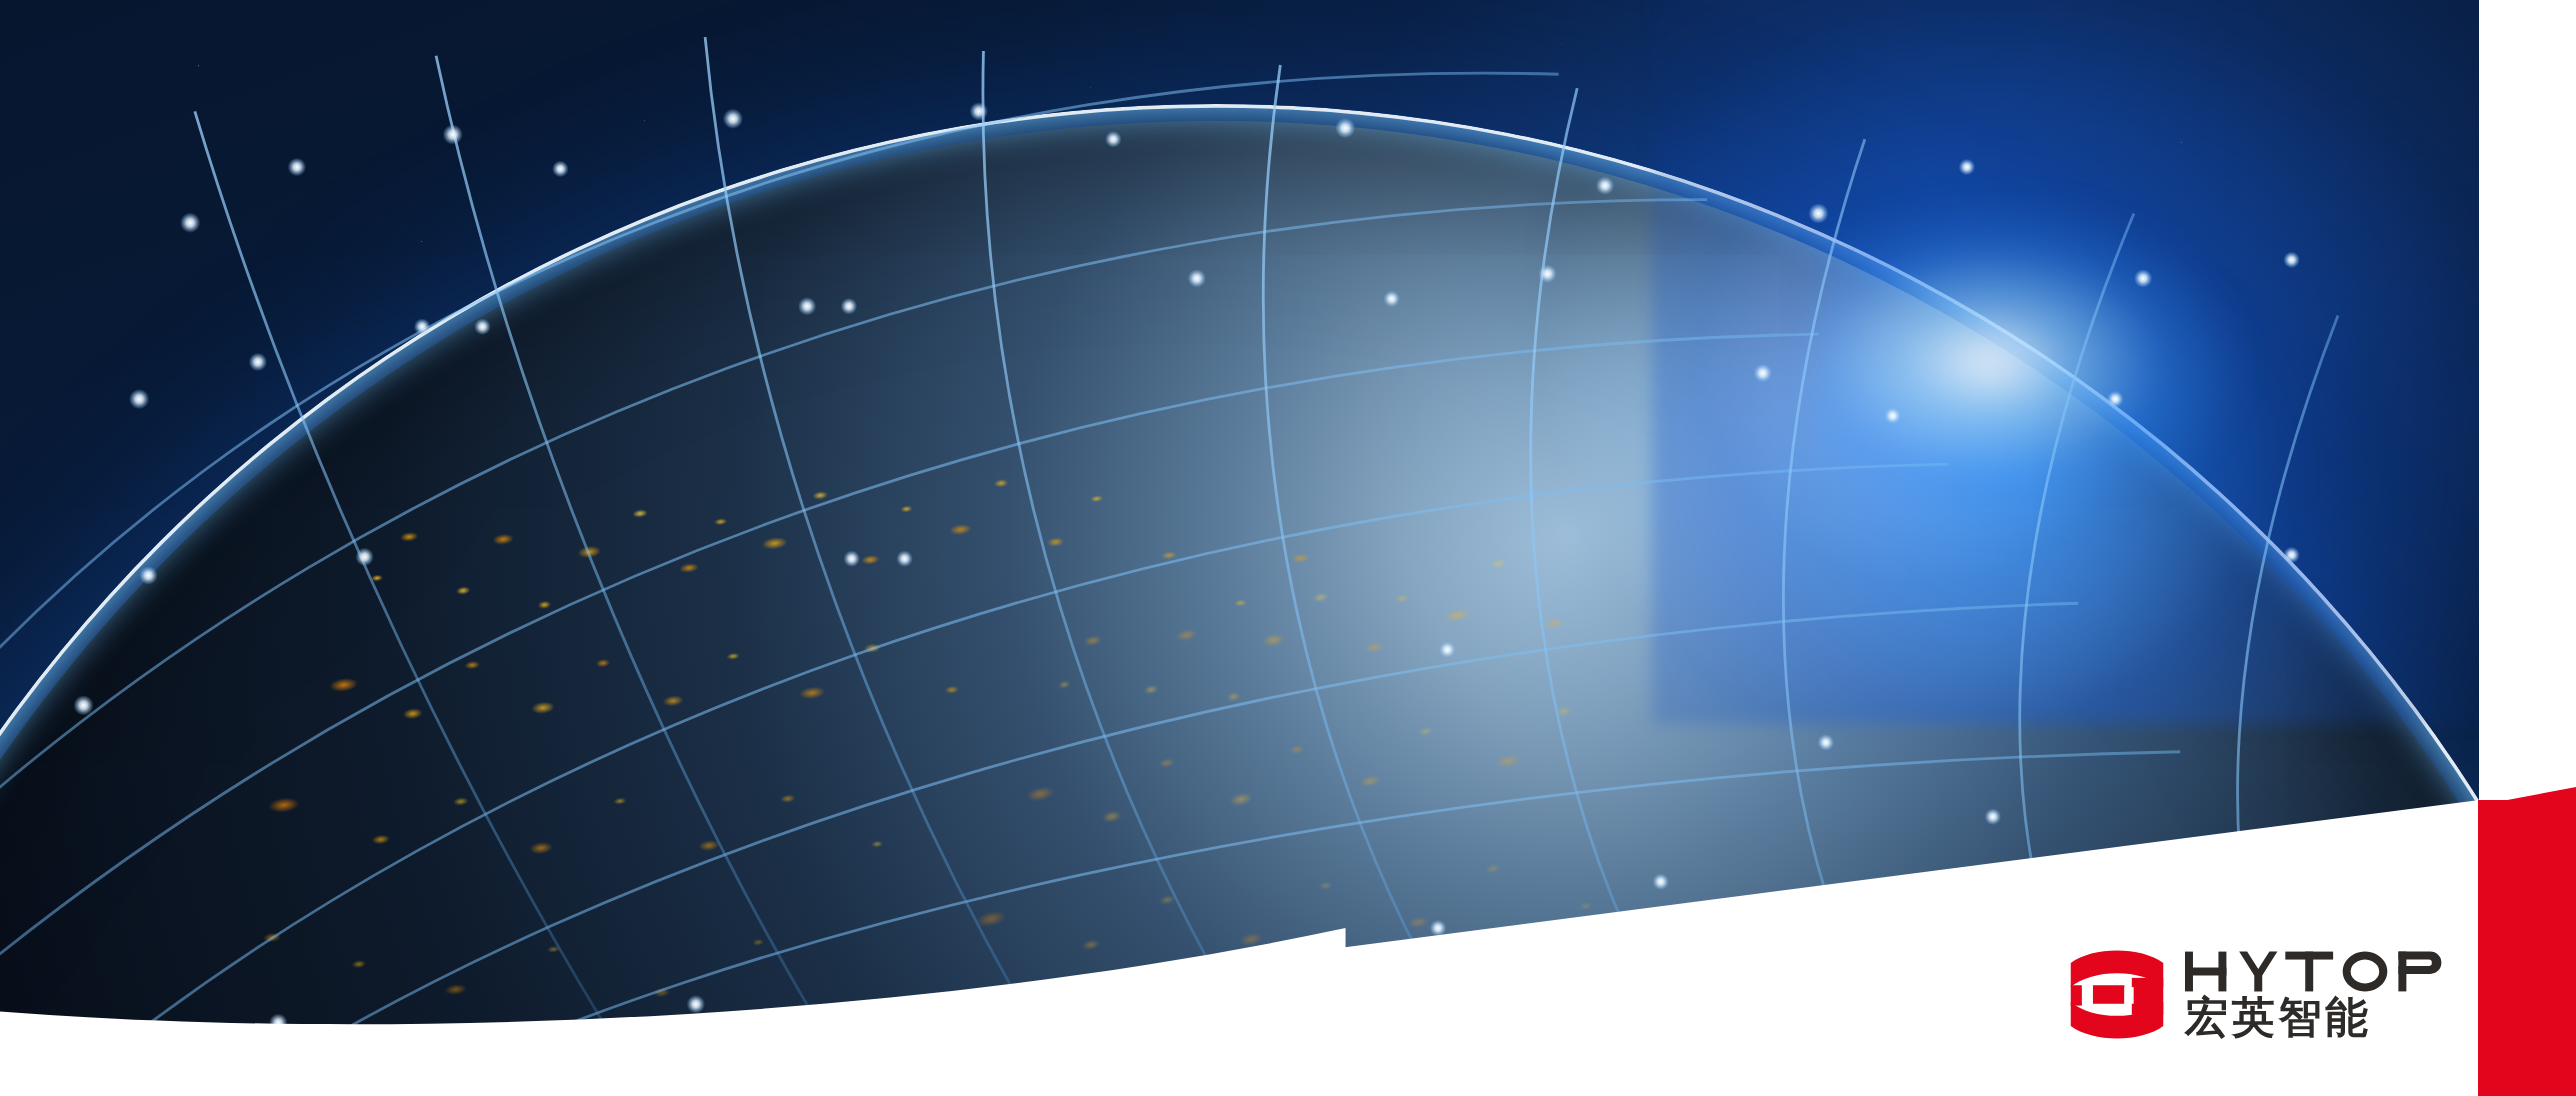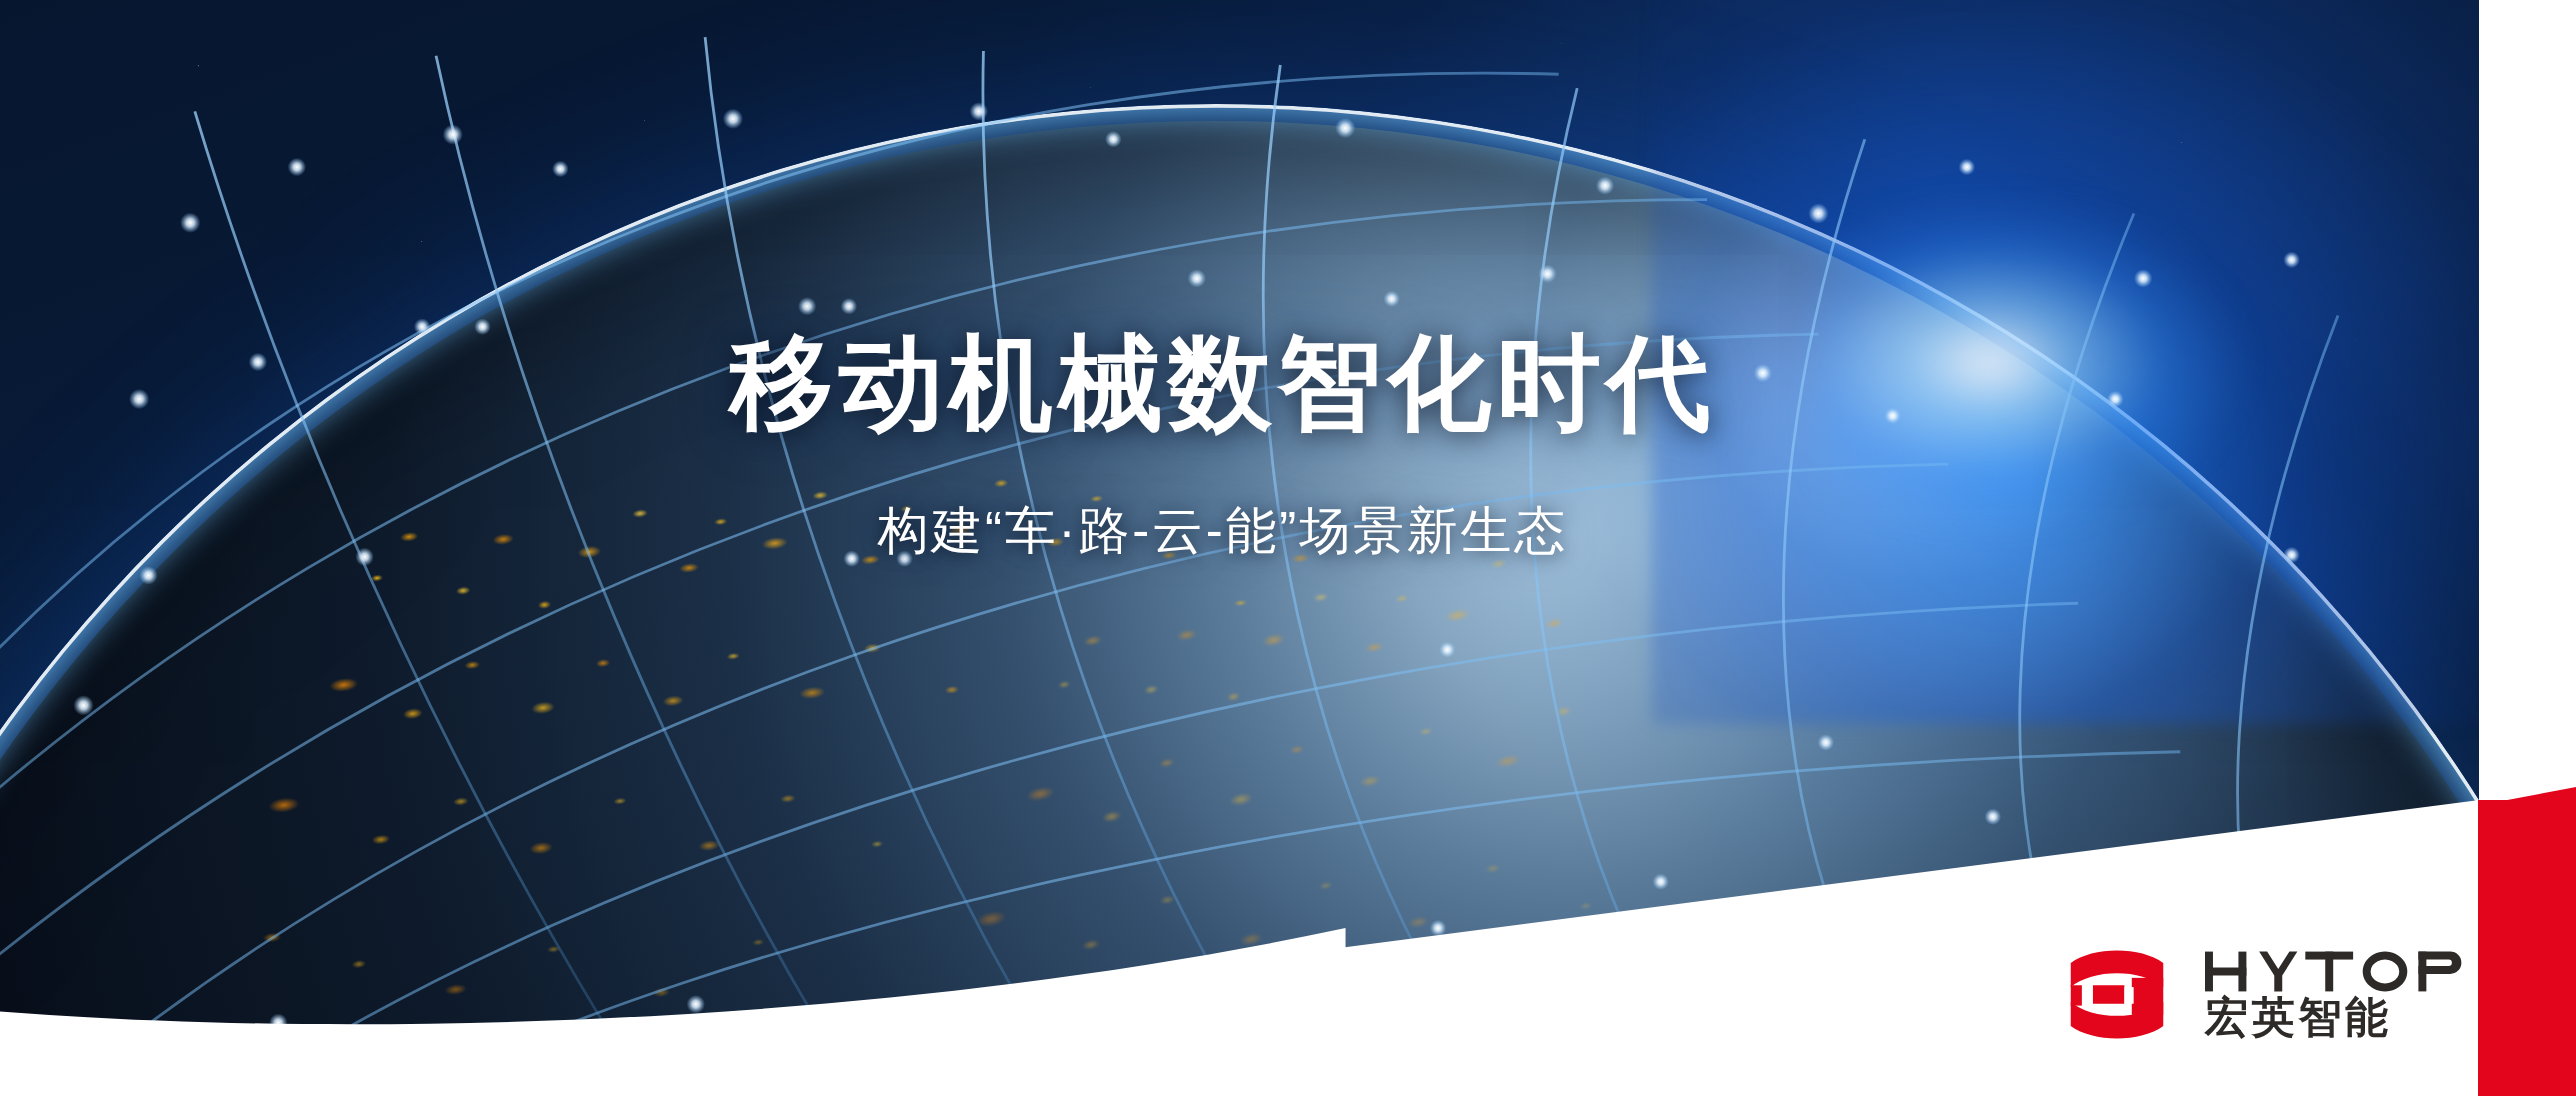--- a/index.html
+++ b/index.html
@@ -222,21 +222,21 @@
     clip-path:polygon(0 100%, 100% 0, 100% 100%, 0 100%);
   }
 
   
   #logo{
     position:absolute;
     left:2067px;
     top:939px;
     display:flex;
     align-items:center;
-    gap:38px;
+    gap:18px;
   }
   #logo-mark{
     width:100px; height:111px;
     flex:0 0 auto;
   }
   #logo-text{display:flex; flex-direction:column; gap:3.7px;}
   #logo-latin{
     height:43px;
   }
   #logo-cn{
@@ -336,24 +336,20 @@
           <circle cx="750" cy="1082" r="10" fill="url(#nodeg)"></circle>
           <circle cx="1080" cy="1088" r="10" fill="url(#nodeg)"></circle>
           <circle cx="1260" cy="1048" r="9" fill="url(#nodeg)"></circle>
           <circle cx="1550" cy="1000" r="9" fill="url(#nodeg)"></circle>
           <circle cx="1790" cy="950" r="9" fill="url(#nodeg)"></circle>
           <circle cx="2148" cy="880" r="9" fill="url(#nodeg)"></circle>
         </g>
       </svg>
     </div>
 
-    <div id="title-block">
-      <h1 id="main-title">移动机械数智化时代</h1>
-      <p id="subtitle">构建“车·路-云-能”场景新生态</p>
-    </div>
   </div>
 
   <svg id="swoosh" viewBox="0 0 2776 1182" preserveAspectRatio="none" aria-hidden="true">
 
     <path d="M 0 1090 C 420 1122, 980 1100, 1450 1000 L 1450 1182 L 0 1182 Z" fill="#ffffff"></path>
 
     <path d="M 1300 1040 L 2672 862 L 2776 862 L 2776 1182 L 1300 1182 Z" fill="#ffffff"></path>
 
     <rect x="2672" y="0" width="104" height="1182" fill="#ffffff"></rect>
   </svg>

